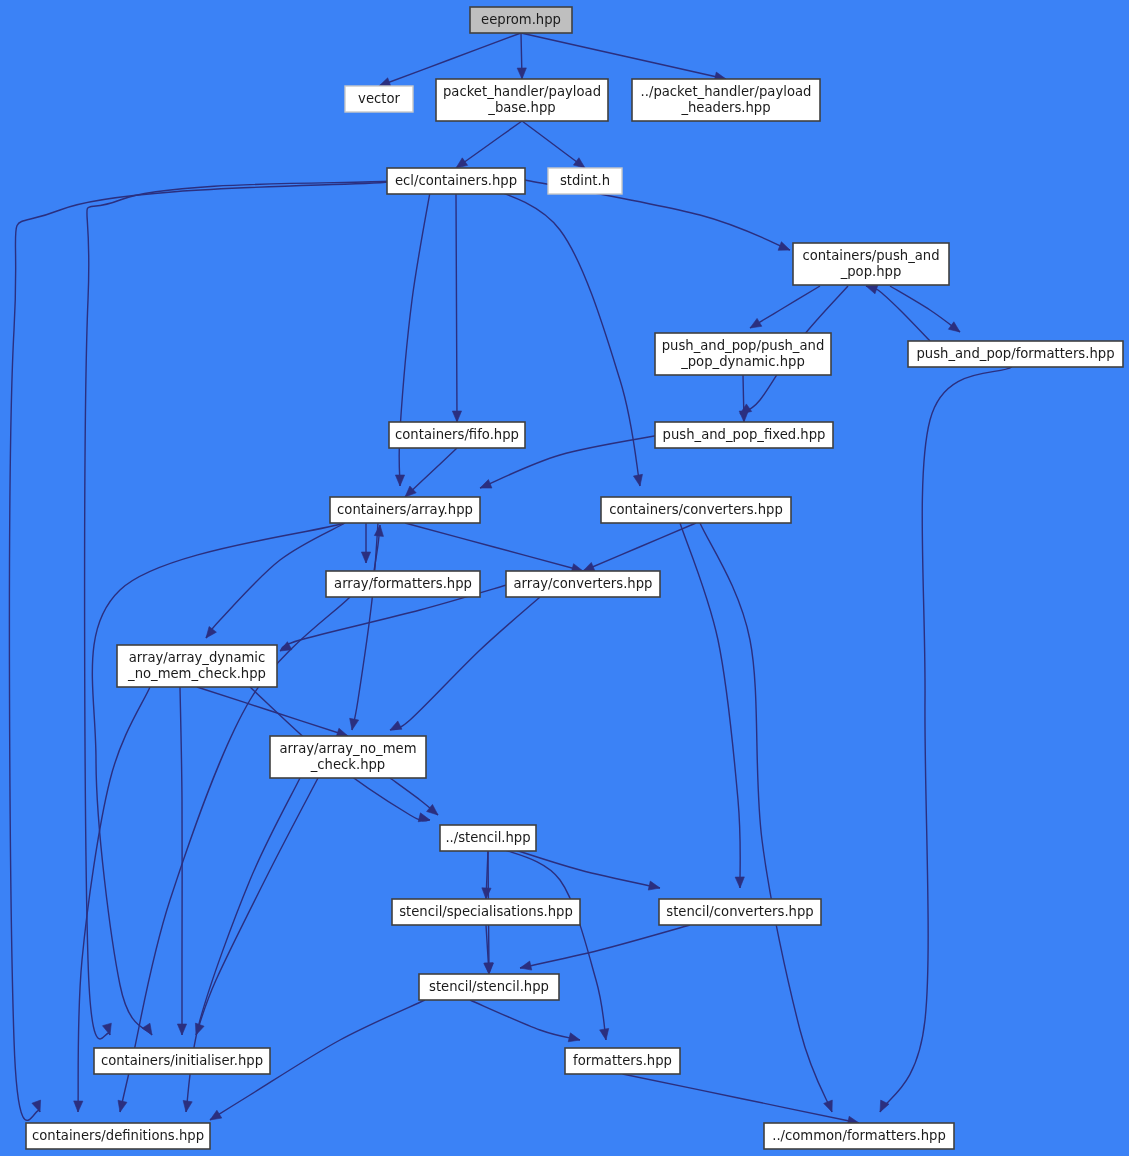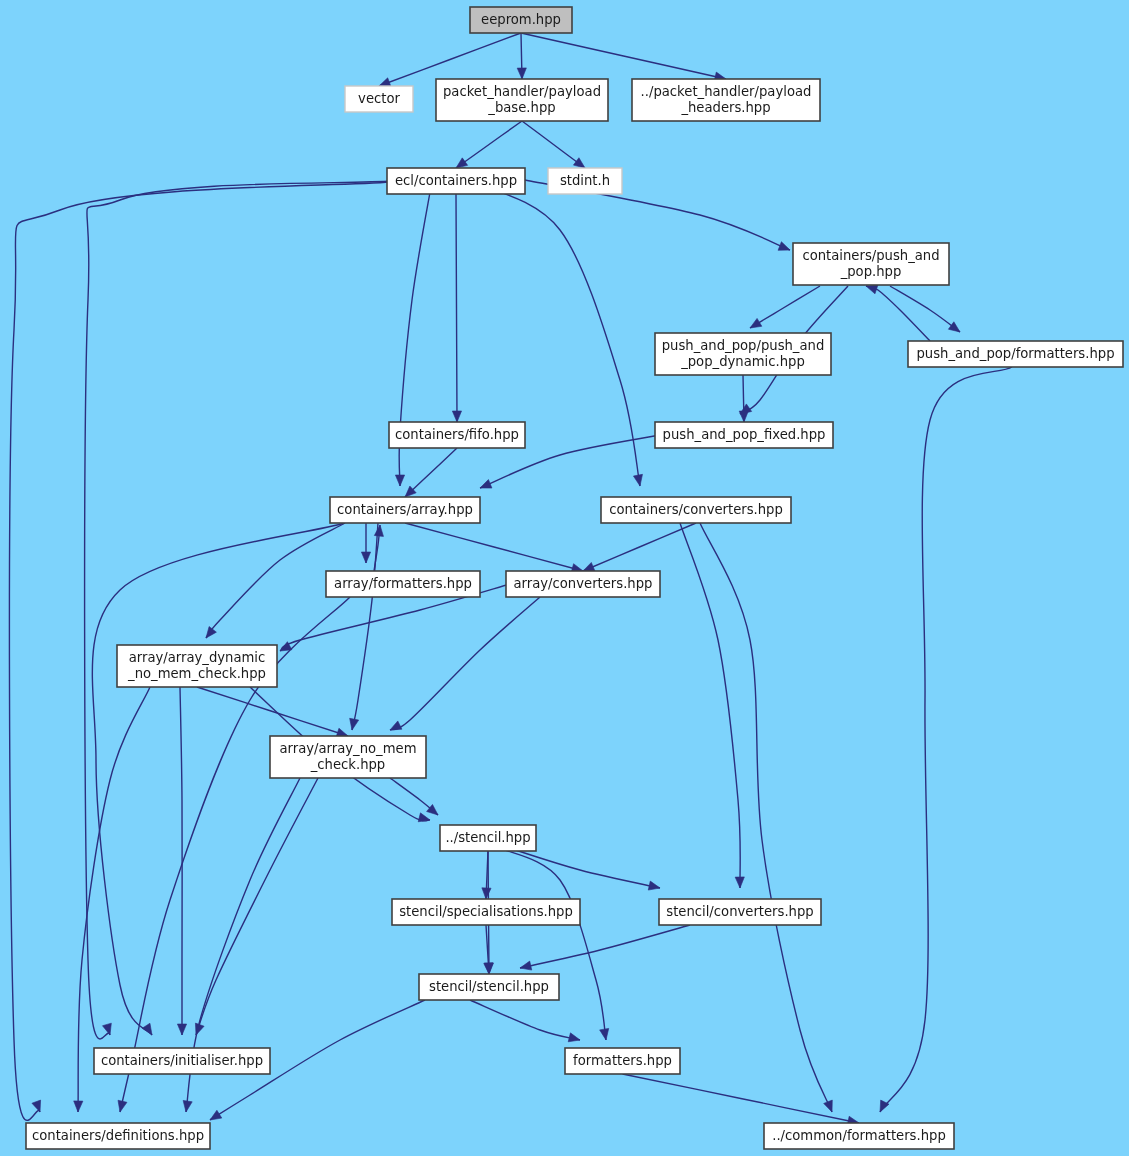--- a/index.html
+++ b/index.html
@@ -4,21 +4,21 @@
 <style>
   html, body {
     margin: 0;
     padding: 0;
     background: #ffffff;
   }
   #graph-root {
     position: relative;
     width: 1129px;
     height: 1156px;
-    background: #7dd3fc;
+    background: #3b82f6;
     font-family: "DejaVu Sans", "Liberation Sans", sans-serif;
     overflow: hidden;
   }
   #graph-svg {
     position: absolute;
     top: 0;
     left: 0;
     width: 1129px;
     height: 1156px;
   }

